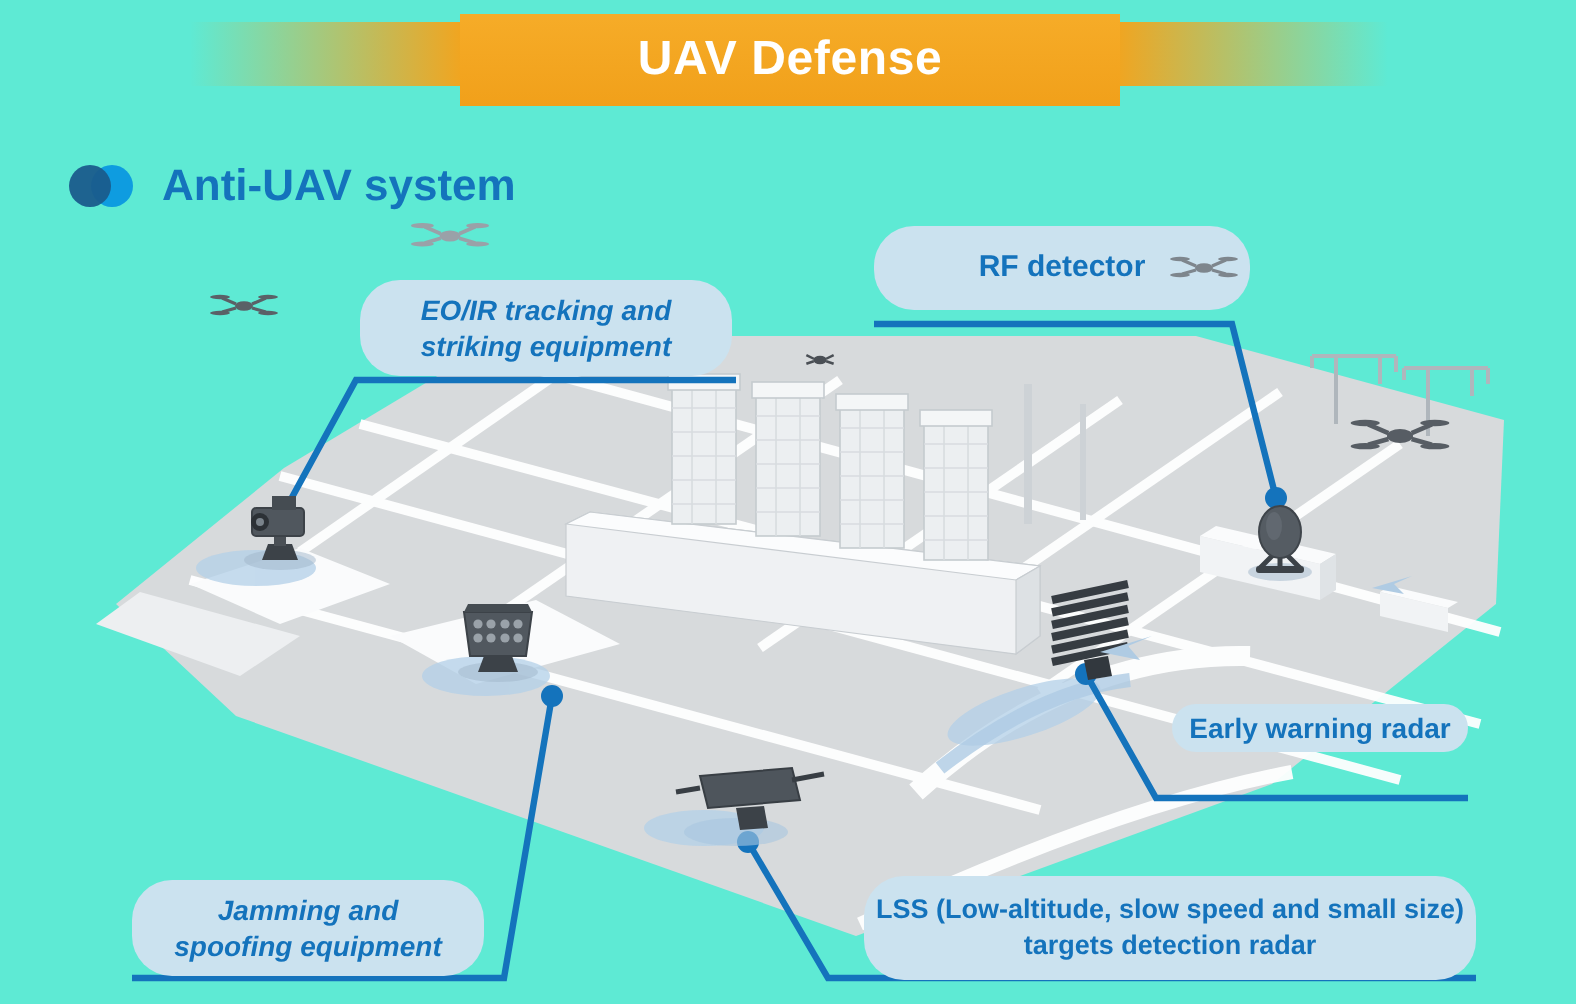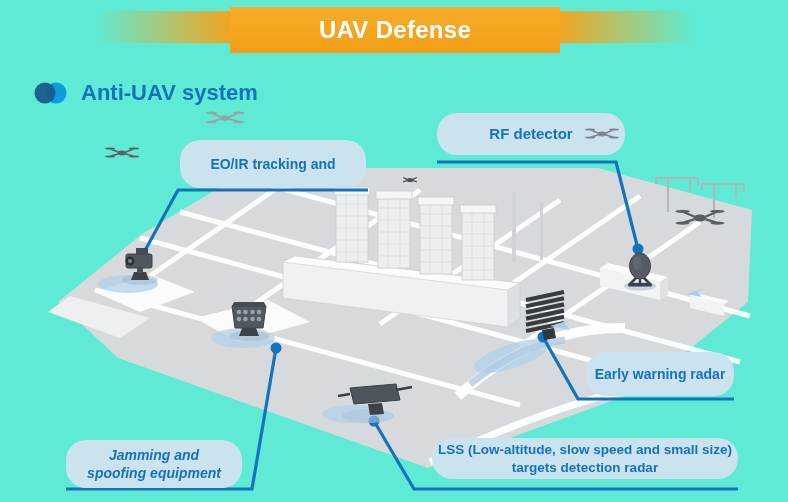--- a/index.html
+++ b/index.html
@@ -27,25 +27,25 @@
   
   .scene-svg { position:absolute; left:0; top:0; width:788px; height:502px; z-index:1; }
   .overlay-svg { position:absolute; z-index:3; }
   
   .callout {
     position:absolute; z-index:2;
     background:#CBE2EF; border-radius:20px;
     display:flex; flex-direction:column; align-items:center; justify-content:center;
     text-align:center; color:#1473BC; font-weight:bold; line-height:1.3;
   }
-  .co-eoir  { left:180px; top:140px; width:186px; height:48px; font-size:14px; }
+  .co-eoir  { left:180px; top:140px; width:186px; height:48px; font-size:14px;font-style:italic; }
   .co-rf    { left:437px; top:113px; width:188px; height:42px; font-size:15px; }
-  .co-early { left:586px; top:352px; width:148px; height:44px; font-size:14px; }
+  .co-early { left:586px; top:352px; width:148px; height:24px; font-size:14px; }
   .co-jam   { left:66px;  top:440px; width:176px; height:48px; font-size:14px;font-style:italic; }
-  .co-lss   { left:432px; top:438px; width:306px; height:41px; font-size:13.5px; }
+  .co-lss   { left:432px; top:438px; width:306px; height:52px; font-size:13.5px; }
 </style>
 </head>
 <body>
 
 <div class="page">
 
   <div>
     <div class="ribbon-wing wing-left"></div>
     <div class="ribbon-wing wing-right"></div>
     <div class="fold fold-left"></div>
@@ -248,20 +248,21 @@
       <path d="M-4,-1 L-11,-4 M4,-1 L11,-4 M-4,1 L-11,3 M4,1 L11,3" stroke-width="1.6" fill="none"></path>
       <ellipse cx="-12" cy="-4.5" rx="5" ry="1.1" stroke="none"></ellipse>
         <ellipse cx="12" cy="-4.5" rx="5" ry="1.1" stroke="none"></ellipse>
       <ellipse cx="-12" cy="3.5" rx="5" ry="1.1" stroke="none"></ellipse>
         <ellipse cx="12" cy="3.5" rx="5" ry="1.1" stroke="none"></ellipse>
     </g>
   </svg>
 
   <div class="callout co-eoir">
     <span>EO/IR tracking and</span>
+    <span>striking equipment</span>
   </div>
 
   <div class="callout co-rf">
     <span>RF detector</span>
   </div>
 
   <div class="callout co-early">
     <span>Early warning radar</span>
   </div>
 

